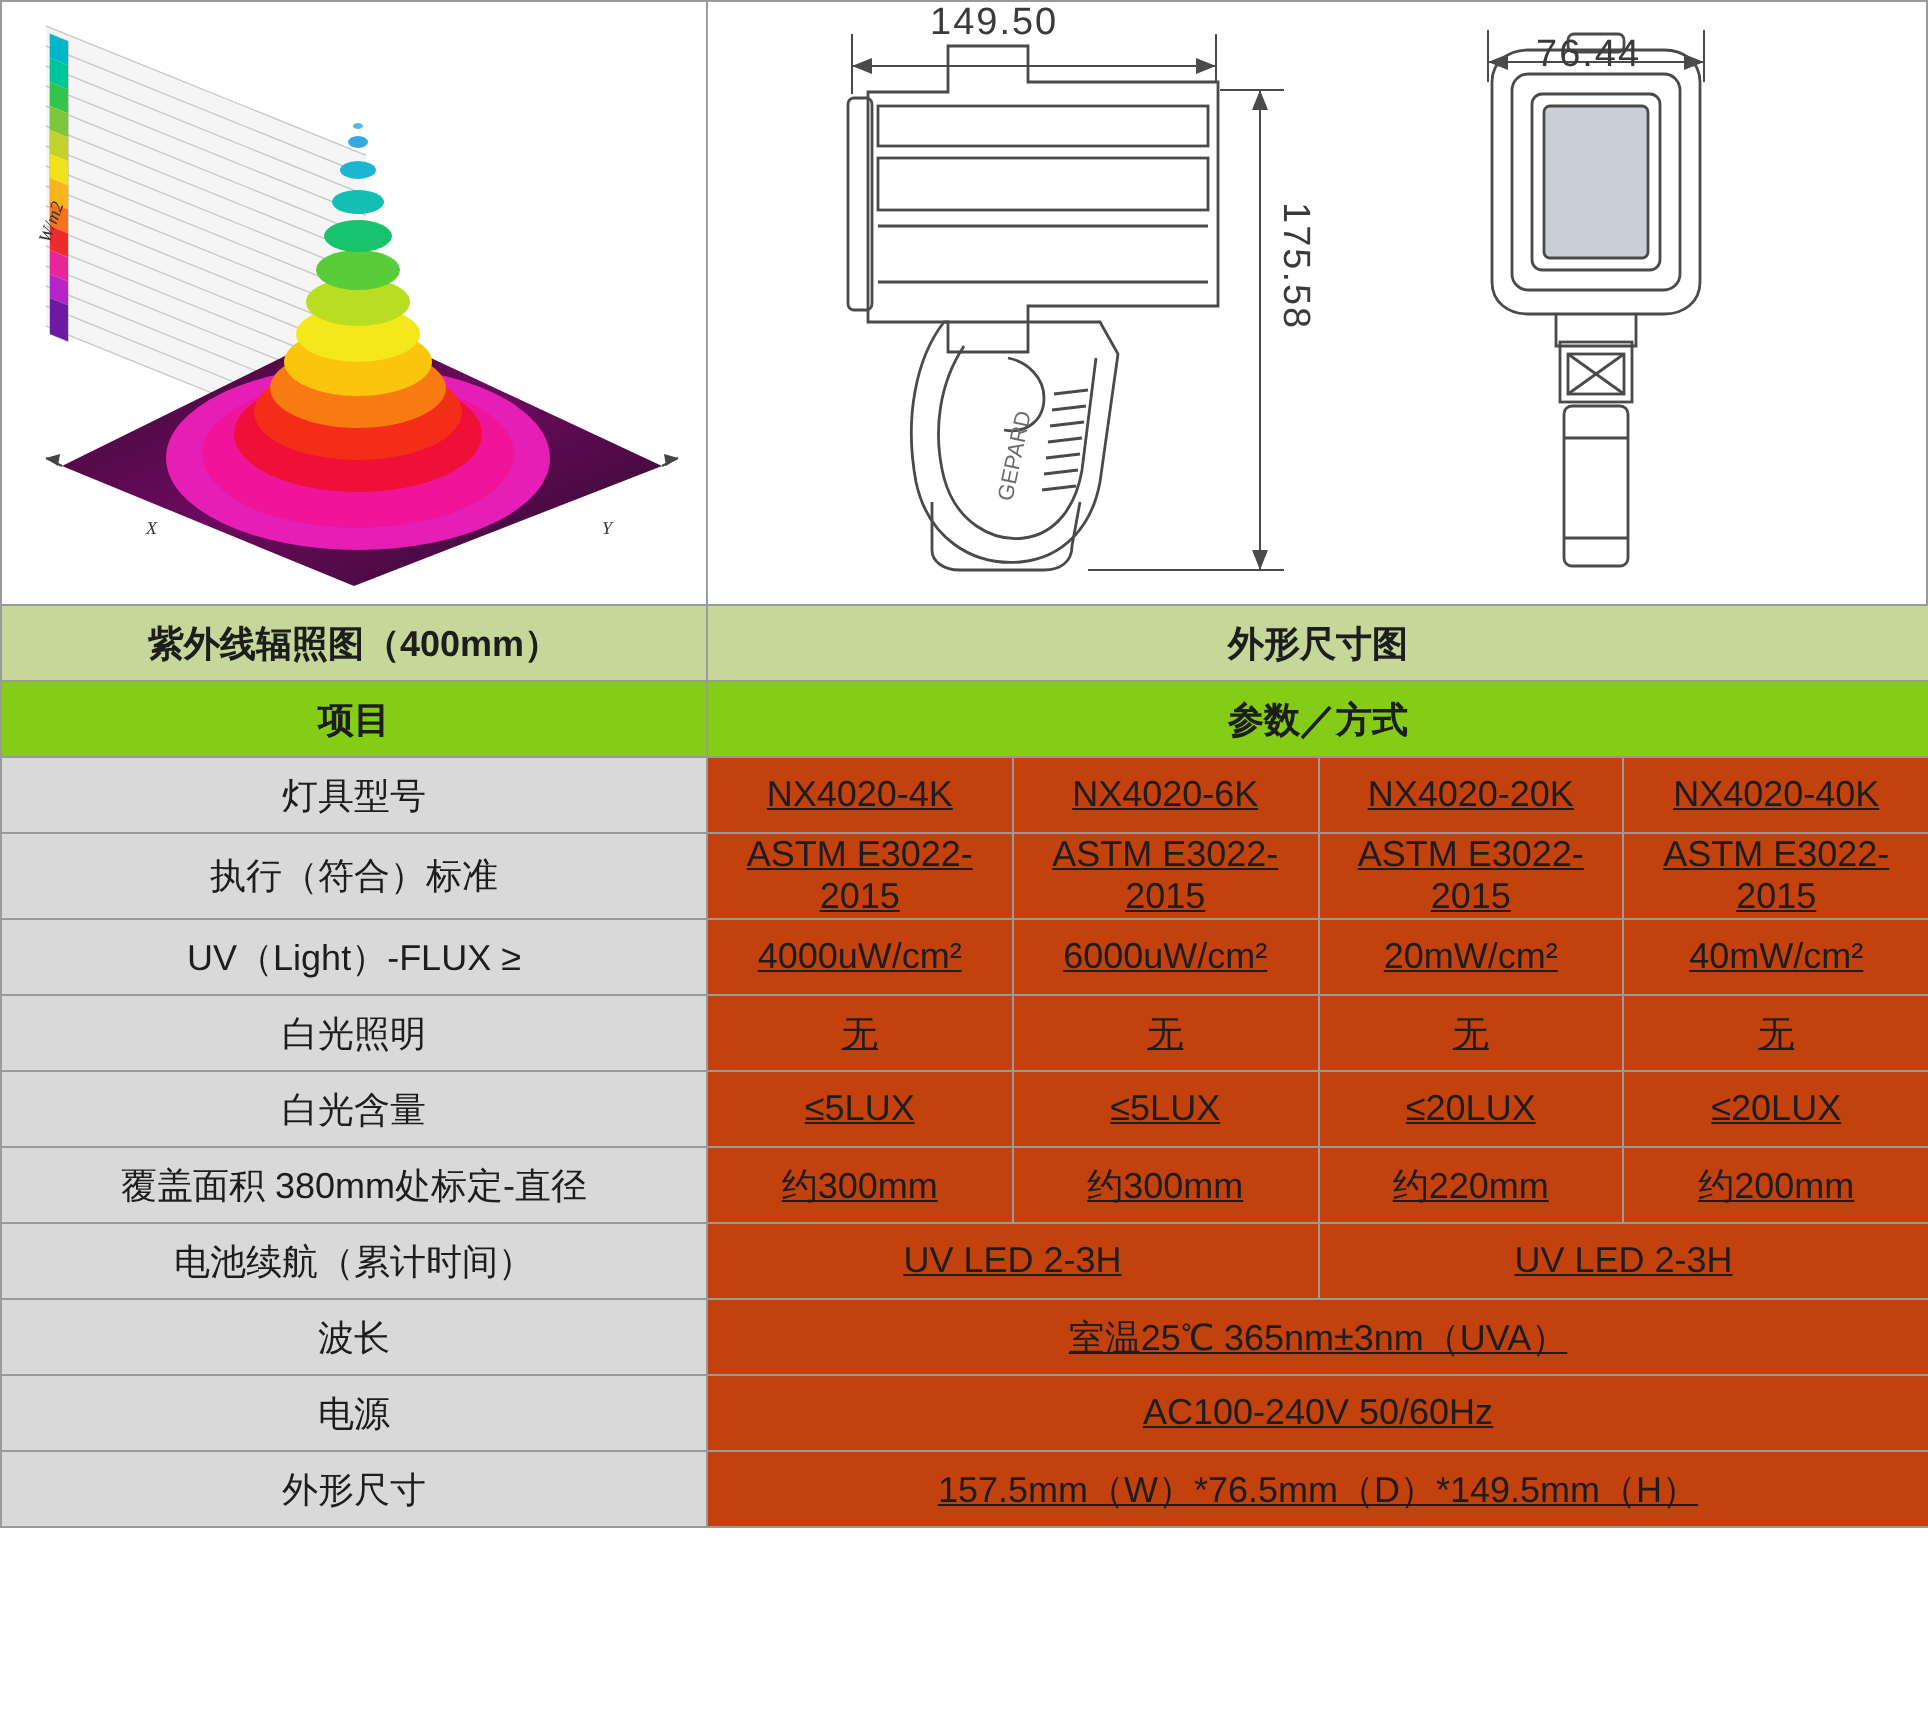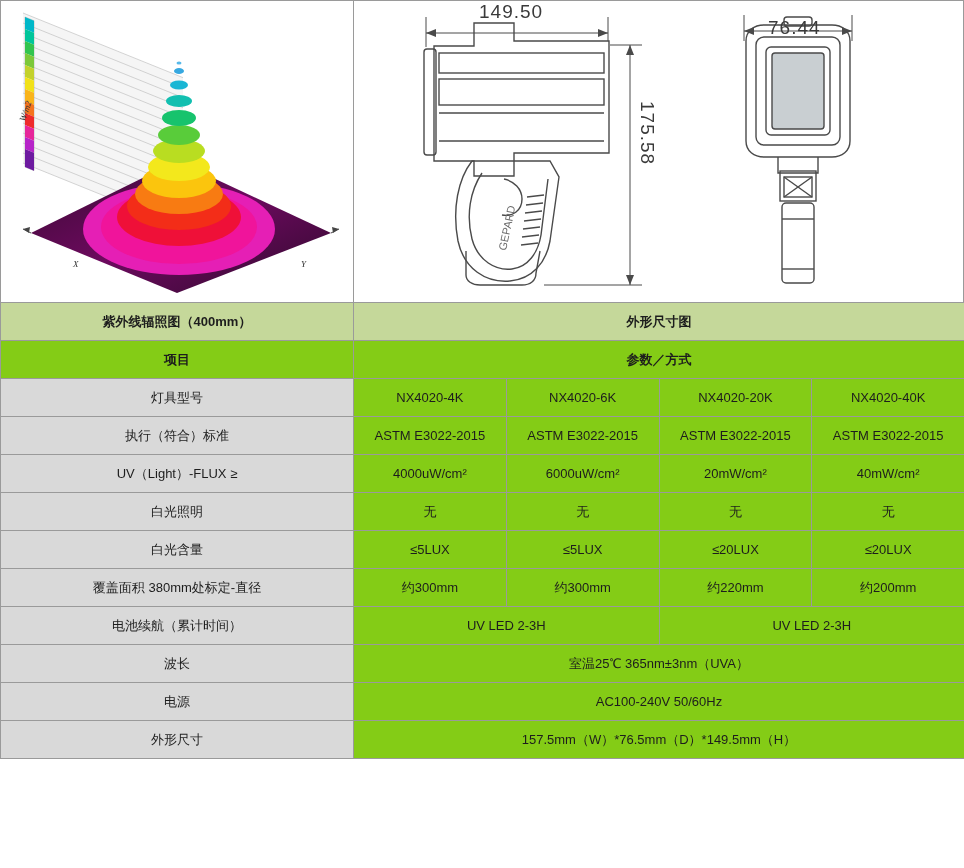--- a/index.html
+++ b/index.html
@@ -75,21 +75,21 @@
   
   table.spec {
     border-collapse: collapse;
     width: 964px;
     table-layout: fixed;
   }
   table.spec td {
     border: 1px solid #9a9a9a;
     text-align: center;
     vertical-align: middle;
-    font-size: 13px;
+    font-size: 18px;
     color: #1d1d1d;
     padding: 0 4px;
     height: 38px;
     box-sizing: border-box;
   }
   .row-head td {
     height: 46px;
     font-size: 17px;
     font-weight: bold;
   }
@@ -101,23 +101,24 @@
     background: #84cc16;
     font-weight: bold;
     height: 40px;
   }
   .label-cell {
     background: #d9d9d9;
     font-weight: normal;
     font-size: 15px;
   }
   .value-cell {
-    background: #84cc16;
+    background: #c2410c;
     font-size: 14px;
     font-family: "Liberation Sans", sans-serif;
+    text-decoration: underline;
   }
   .col-label { width: 353px; }
   .col-v { width: 152.75px; }
 </style>
 </head>
 <body>
 
 <div class="sheet">
 
   <div class="images-row">
@@ -272,21 +273,21 @@
           <polygon points="276,284 272,274 280,274" fill="#4a4a4a" stroke="none"></polygon>
 
           <line x1="390" y1="14" x2="390" y2="40"></line>
           <line x1="498" y1="14" x2="498" y2="40"></line>
           <line x1="390" y1="30" x2="498" y2="30"></line>
           <polygon points="390,30 400,26 400,34" fill="#4a4a4a" stroke="none"></polygon>
           <polygon points="498,30 488,26 488,34" fill="#4a4a4a" stroke="none"></polygon>
         </g>
       </svg>
 
-      <div class="dim-text" style="left:125px; top:0px;">149.50</div>
+      <div class="dim-text" style="left:111px; top:0px;">149.50</div>
       <div class="dim-text vertical" style="left:282px; top:100px;">175.58</div>
       <div class="dim-text" style="left:414px; top:16px;">76.44</div>
     </div>
   </div>
 
   <table class="spec">
     <colgroup>
       <col class="col-label">
       <col class="col-v">
         <col class="col-v">

